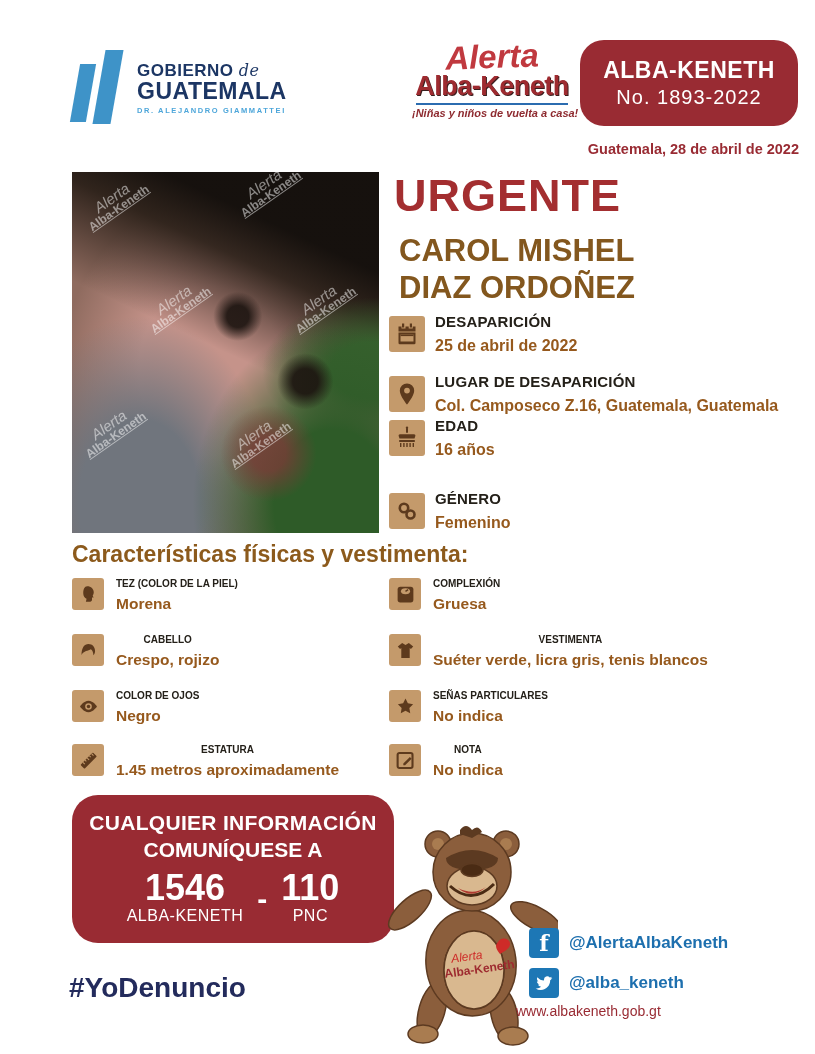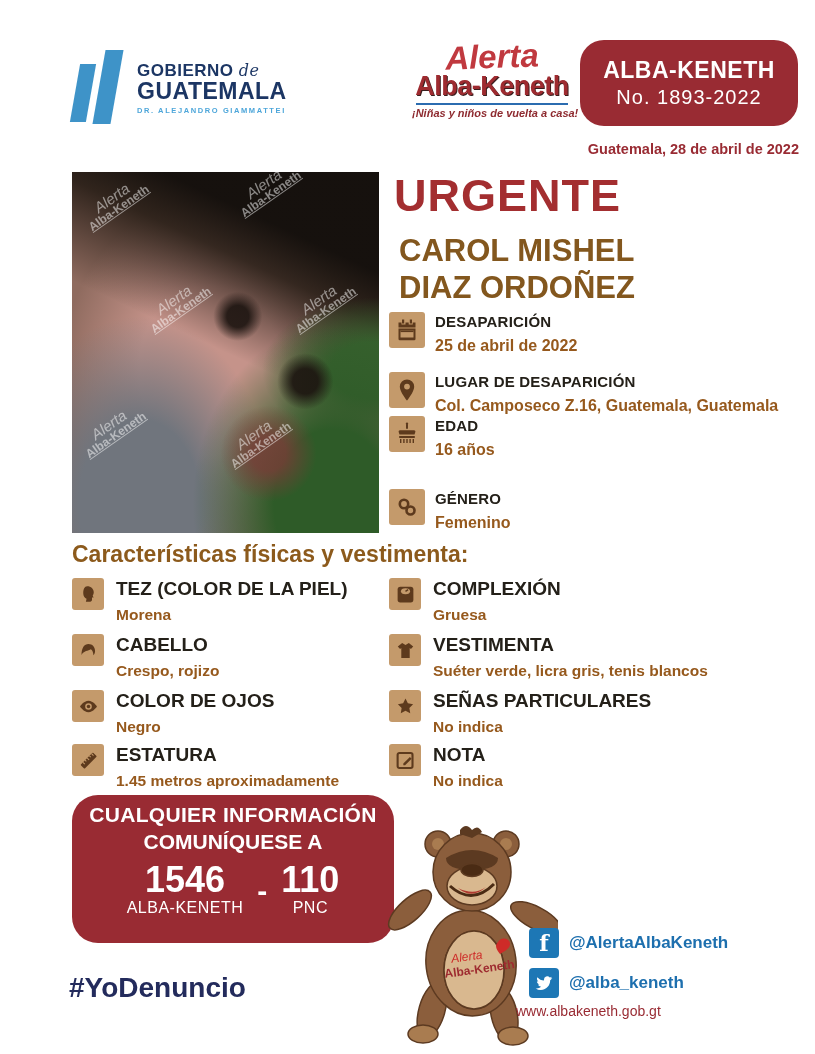--- a/index.html
+++ b/index.html
@@ -50,38 +50,38 @@
       linear-gradient(205deg, rgba(18,14,11,.97) 0 20%, rgba(32,24,17,.85) 30%, rgba(32,24,17,0) 50%),
       radial-gradient(ellipse at 45% 55%, #c5938a 0 30%, rgba(197,147,138,0) 62%);
   }
   .wm{position:absolute;transform:rotate(-35deg);opacity:.5;color:#fff;text-align:center;line-height:13px;}
   .wm-l1{display:block;font-style:italic;font-size:15px;}
   .wm-l2{display:block;font-weight:bold;font-size:12px;text-decoration:underline;}
   
   .urgent{position:absolute;left:370px;top:170px;font-size:45px;font-weight:bold;color:#A32E30;letter-spacing:1px;}
   .person-name{position:absolute;left:375px;top:232px;font-size:31px;font-weight:bold;color:#83571E;line-height:37px;}
   
-  .detail-row{position:absolute;left:365px;display:flex;align-items:flex-start;}
+  .detail-row{position:absolute;left:365px;display:flex;align-items:center;}
   .icon-box{width:36px;height:36px;background:#C49A6B;border-radius:3px;display:flex;align-items:center;justify-content:center;flex:0 0 auto;}
   .icon-box svg{width:24px;height:24px;}
   .detail-text{margin-left:10px;padding-top:1px;}
   .detail-label{font-size:15px;font-weight:bold;color:#242019;letter-spacing:.2px;}
   .detail-value{font-size:16px;font-weight:bold;color:#96591D;margin-top:7px;}
   
   .char-heading{position:absolute;left:48px;top:541px;font-size:23px;font-weight:bold;color:#8C5A1C;}
   .char-row{position:absolute;display:flex;align-items:flex-start;}
   .icon-box.small{width:32px;height:32px;}
   .icon-box.small svg{width:21px;height:21px;}
   .char-text{margin-left:12px;}
-  .char-label{font-size:19px;font-weight:bold;color:#242019;}
+  .char-label{font-size:10px;font-weight:bold;color:#242019;text-align:center;}
   .char-value{font-size:15.5px;font-weight:bold;color:#96591D;margin-top:6px;}
   
   .contact-box{
     position:absolute;left:48px;top:795px;width:322px;height:148px;background:#992B33;
-    border-radius:26px;color:#fff;text-align:center;padding-top:8px;
+    border-radius:26px;color:#fff;text-align:center;padding-top:16px;
   }
   .contact-l1{font-size:21px;font-weight:bold;letter-spacing:.3px;}
   .contact-l2{font-size:21px;font-weight:bold;margin-top:3px;}
   .phones{display:flex;justify-content:center;align-items:flex-start;gap:14px;margin-top:8px;}
   .phone .num{font-size:36px;font-weight:bold;line-height:36px;}
   .phone .lbl{font-size:16px;letter-spacing:.5px;margin-top:1px;}
   .phone-sep{font-size:30px;font-weight:bold;padding-top:12px;}
   
   .hashtag{position:absolute;left:45px;top:972px;font-size:28px;font-weight:bold;color:#232B5C;}
   .social-row{position:absolute;display:flex;align-items:center;gap:10px;}

